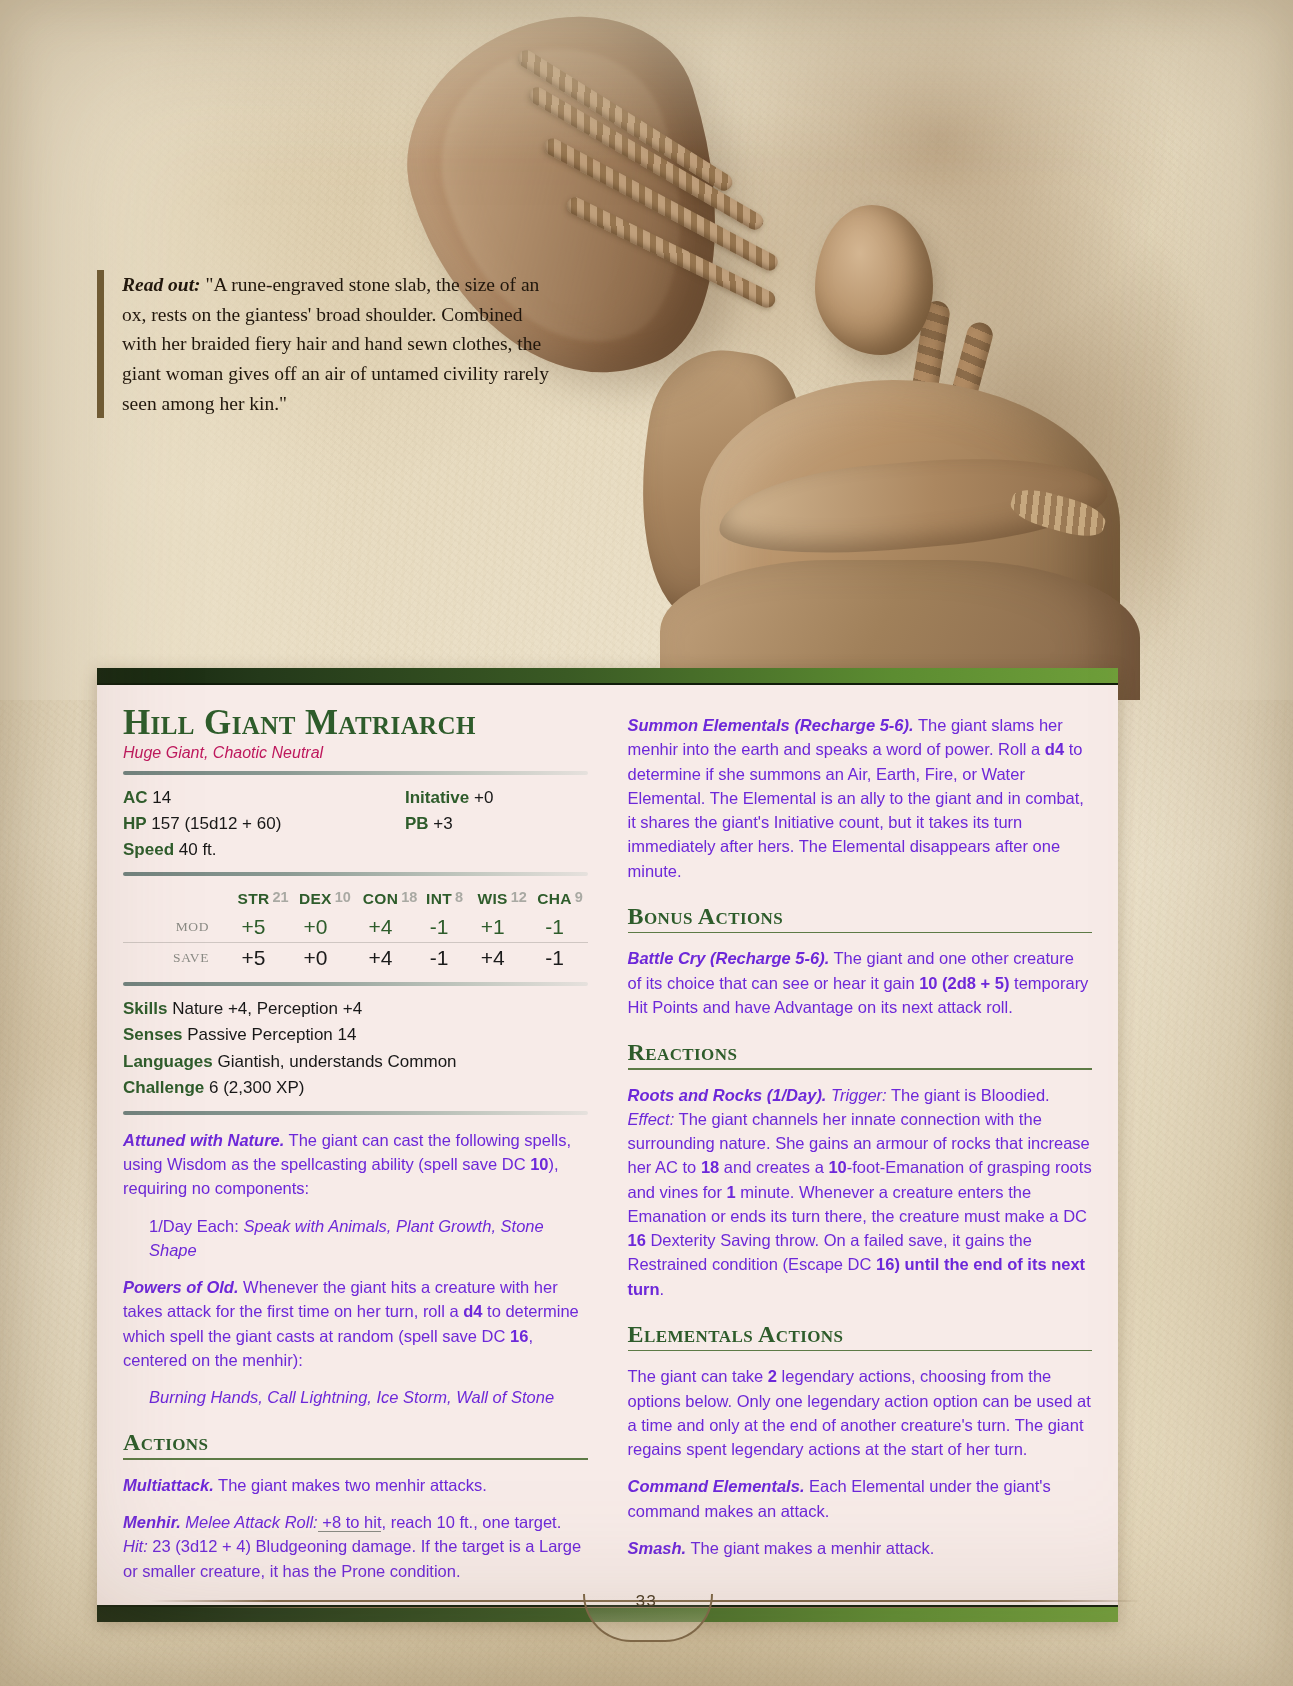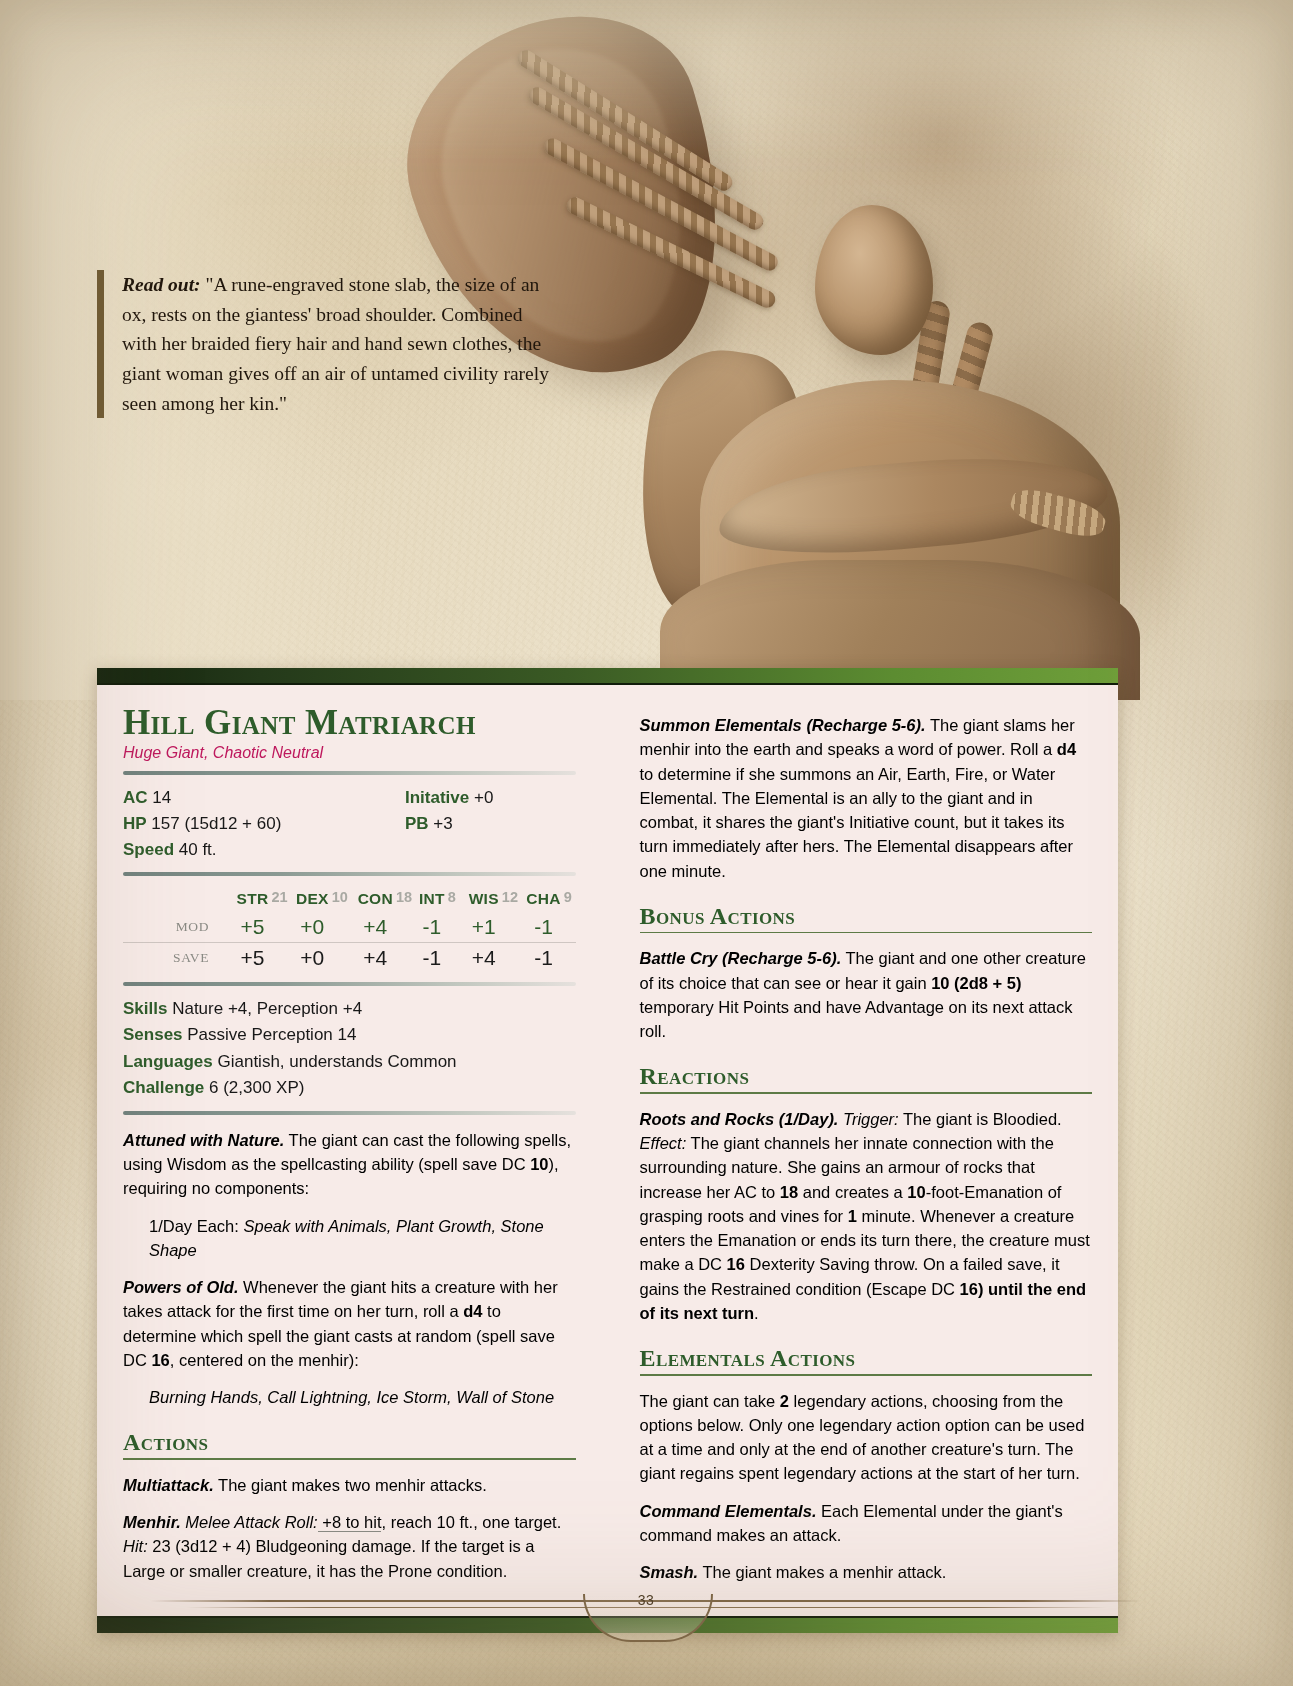--- a/index.html
+++ b/index.html
@@ -136,21 +136,21 @@
   }
   .bar{height:15px;width:100%;}
   .bar-top{
     background:linear-gradient(to right,#15240e 0%,#24391a 16%,#3a5a24 46%,#5c8c31 78%,#6f9f3a 100%);
     border-bottom:2px solid #101c0a;
   }
   .bar-bot{
     background:linear-gradient(to right,#15240e 0%,#24391a 16%,#3a5a24 46%,#5c8c31 78%,#6f9f3a 100%);
     border-top:2px solid #101c0a;
   }
-  #sbcols{display:flex;padding:20px 26px 32px 26px;gap:64px;}
+  #sbcols{display:flex;padding:20px 26px 22px 26px;gap:40px;}
   .col{width:470px;}
   .colR{padding-top:8px;}
 
   h1#sbtitle{
     margin:0 0 2px 0;
     font-family:"Liberation Serif",serif;
     font-variant:small-caps;font-weight:bold;
     font-size:35px;letter-spacing:.4px;color:#2e5c2b;line-height:1.05;
   }
   .subtitle{font-style:italic;font-size:16px;color:#be185d;margin:2px 0 8px 0;}
@@ -171,21 +171,21 @@
     text-align:right;padding-right:14px;width:86px;
     font-size:13.5px;color:#8a8a84;letter-spacing:.6px;font-weight:normal;font-family:Liberation Serif, serif;}
   table.abil th .ab{color:#2e5c2b;font-weight:bold;font-size:15.5px;letter-spacing:.3px;}
   table.abil th .sc{color:#a9a9a3;font-weight:bold;font-size:14.5px;margin-left:3px;}
   table.abil td.val{color:#2e5c2b;font-size:21px;}
   table.abil tr.saverow td{border-top:1px solid #cfc6c2;}
   table.abil tr.saverow td.val{color:#1b1b1b;}
 
   .meta{font-size:17px;line-height:1.56;color:#181818;}
 
-  .trait{font-size:16.5px;line-height:1.47;color:#000000;margin:13px 0 0 0;}
+  .trait{font-size:16.5px;line-height:1.47;color:#6d28d9;margin:13px 0 0 0;}
   .trait b.tn{font-weight:bold;font-style:italic;}
   .indent{margin-left:26px;}
   i{font-style:italic;}
   .ul{border-bottom:1px solid #8a8a84;}
 
   h2.sec{
     margin:20px 0 2px 0;
     font-family:"Liberation Serif",serif;
     font-variant:small-caps;font-weight:bold;
     font-size:24px;letter-spacing:.4px;color:#2e5c2b;
@@ -195,21 +195,21 @@
   
   #footer{position:absolute;left:0;top:1588px;width:1293px;height:70px;}
   .frule{position:absolute;height:2px;background:linear-gradient(to right,rgba(120,98,66,0),#7d6647 12%,#7d6647 88%,rgba(120,98,66,0));}
   #fr1{left:150px;top:12px;width:993px;}
   #fr2{left:186px;top:19px;width:921px;height:1px;background:linear-gradient(to right,rgba(120,98,66,0),#8a7252 14%,#8a7252 86%,rgba(120,98,66,0));}
   #pageno{
     position:absolute;left:585px;top:0px;width:122px;height:50px;
     display:flex;align-items:flex-start;justify-content:center;
   }
   #pnum{
-    font-family:Liberation Sans, sans-serif;font-size:14px;color:#4a3a24;
+    font-family:Liberation Mono, monospace;font-size:17px;color:#4a3a24;
     padding-top:4px;letter-spacing:.5px;
   }
   #arc{
     position:absolute;left:583px;top:6px;width:126px;height:46px;
     border:2px solid #7d6647;border-top:none;
     border-radius:0 0 63px 63px;
     background:linear-gradient(to bottom,rgba(236,226,203,.0),rgba(236,226,203,.45));
   }
 </style>
 </head>

